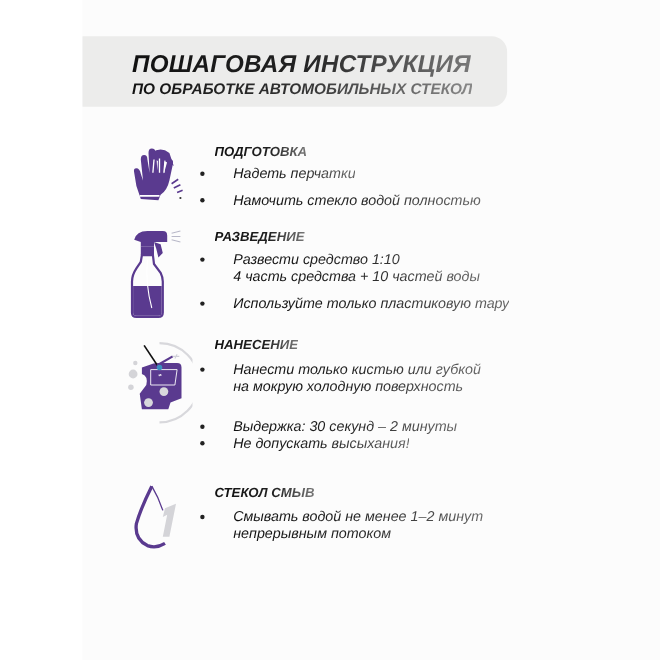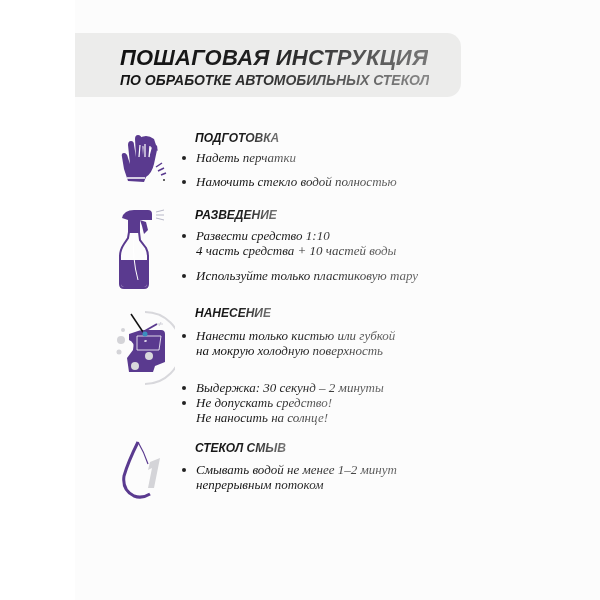--- a/index.html
+++ b/index.html
@@ -39,23 +39,23 @@
   .bullet {
     position: absolute; left: 182px;
     font-size: 13px; font-style: italic; line-height: 15px;
     white-space: nowrap;
   }
   .bullet .dot {
     position: absolute; left: 0; top: 6px; width: 4px; height: 4px; border-radius: 50%;
     background: #222;
   }
   .bullet .text {
-    display: block; margin-left: 14px;
+    display: block; margin-left: 30px;
     background: linear-gradient(90deg, #111 0%, #222 50%, #666 100%);
-    -webkit-background-clip: text; background-clip: text; color: transparent; font-family: Liberation Serif, serif;
+    -webkit-background-clip: text; background-clip: text; color: transparent;
   }
 </style>
 </head>
 <body>
 
 <div class="page-panel"></div>
 
 <div class="header-box"></div>
 <div class="header-title">ПОШАГОВАЯ ИНСТРУКЦИЯ</div>
 <div class="header-subtitle">ПО ОБРАБОТКЕ АВТОМОБИЛЬНЫХ СТЕКОЛ</div>
@@ -123,22 +123,21 @@
     <span class="dot"></span>
     <span class="text">Нанести только кистью или губкой</span>
     <span class="text">на мокрую холодную поверхность</span>
   </div>
   <div class="bullet" style="top:380px">
     <span class="dot"></span>
     <span class="text">Выдержка: 30 секунд – 2 минуты</span>
   </div>
   <div class="bullet" style="top:395px">
     <span class="dot"></span>
-    <span class="text">Не допускать средство!</span>
-    <span class="text">Не наносить на солнце!</span>
+    <span class="text">Не допускать высыхания!</span>
   </div>
 </div>
 
 <div>
   <svg class="section-icon" style="top:440px;left:120px" width="46" height="60" viewBox="0 0 46 60">
     <path d="M18 2 Q8 22 4 36 Q2 50 14 56 Q22 59 30 54" fill="none" stroke="#5a3a8f" stroke-width="3"></path>
     <path d="M18 2 Q24 12 28 24" fill="none" stroke="#5a3a8f" stroke-width="1.2"></path>
     <path d="M30 22 L40 18 L34 48 L28 48 L32 28 L28 30 Z" fill="#d4d4d8"></path>
   </svg>
   <div class="section-title" style="top:441px">СТЕКОЛ СМЫВ</div>

